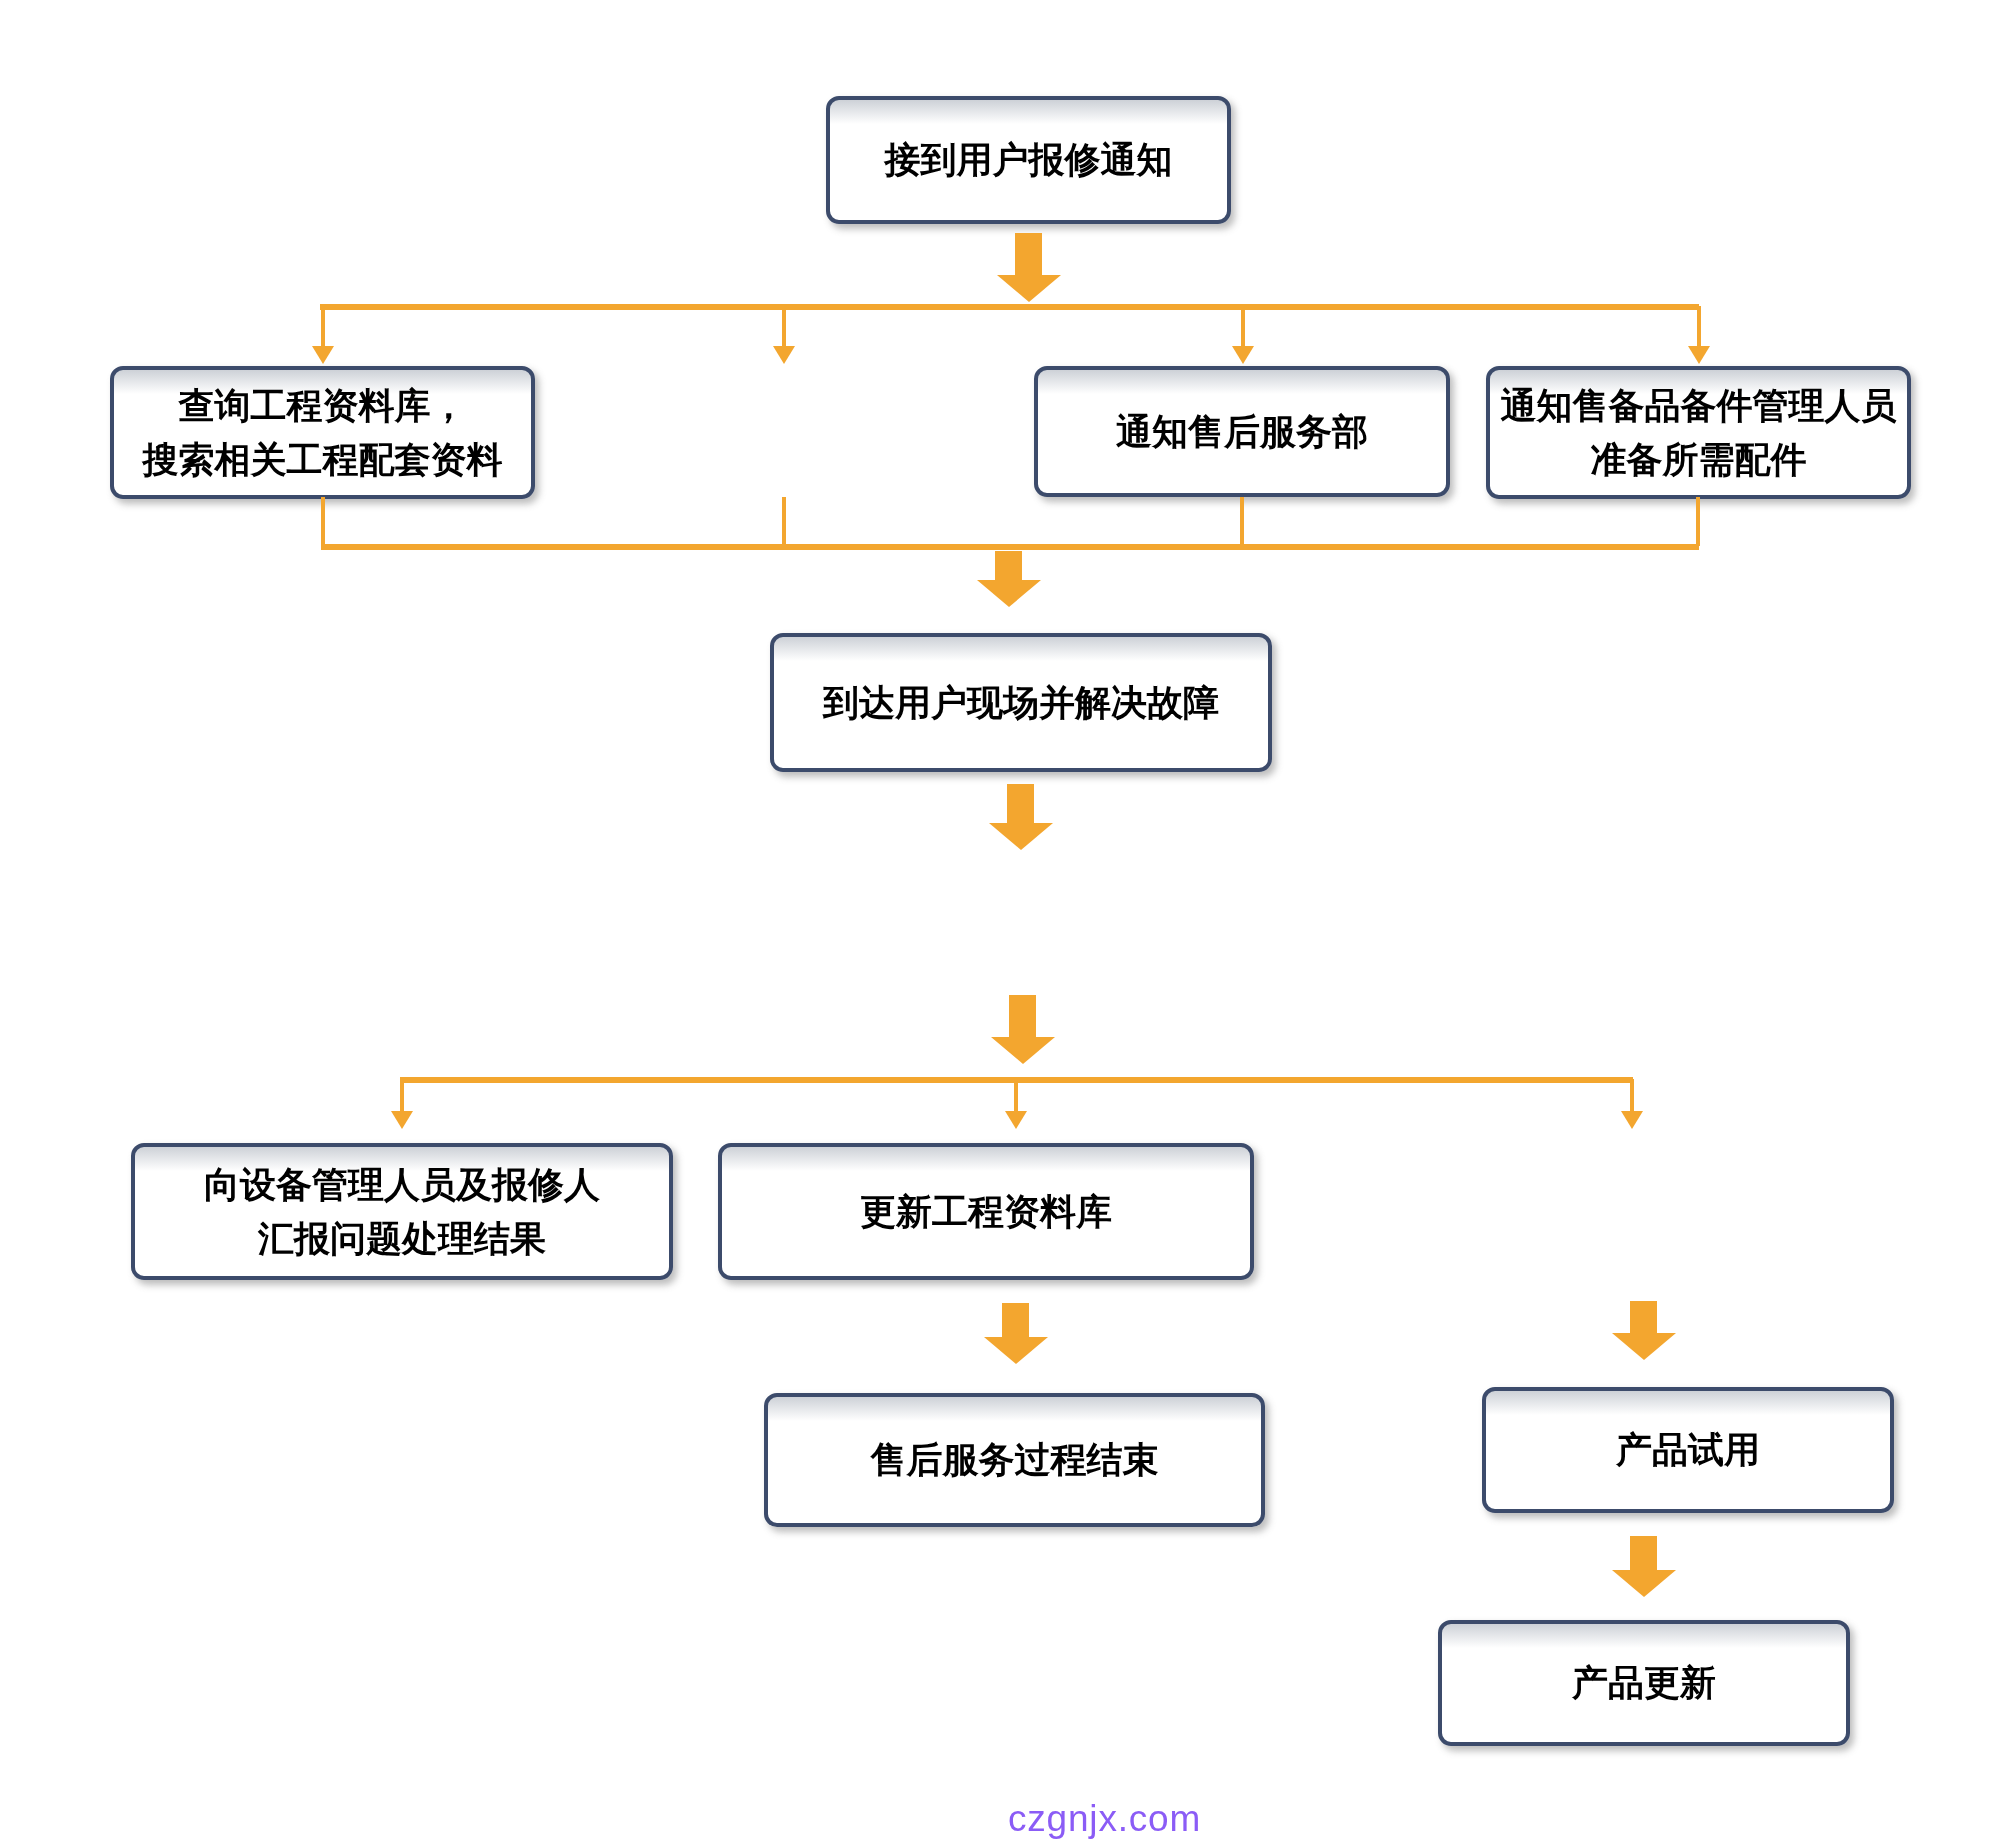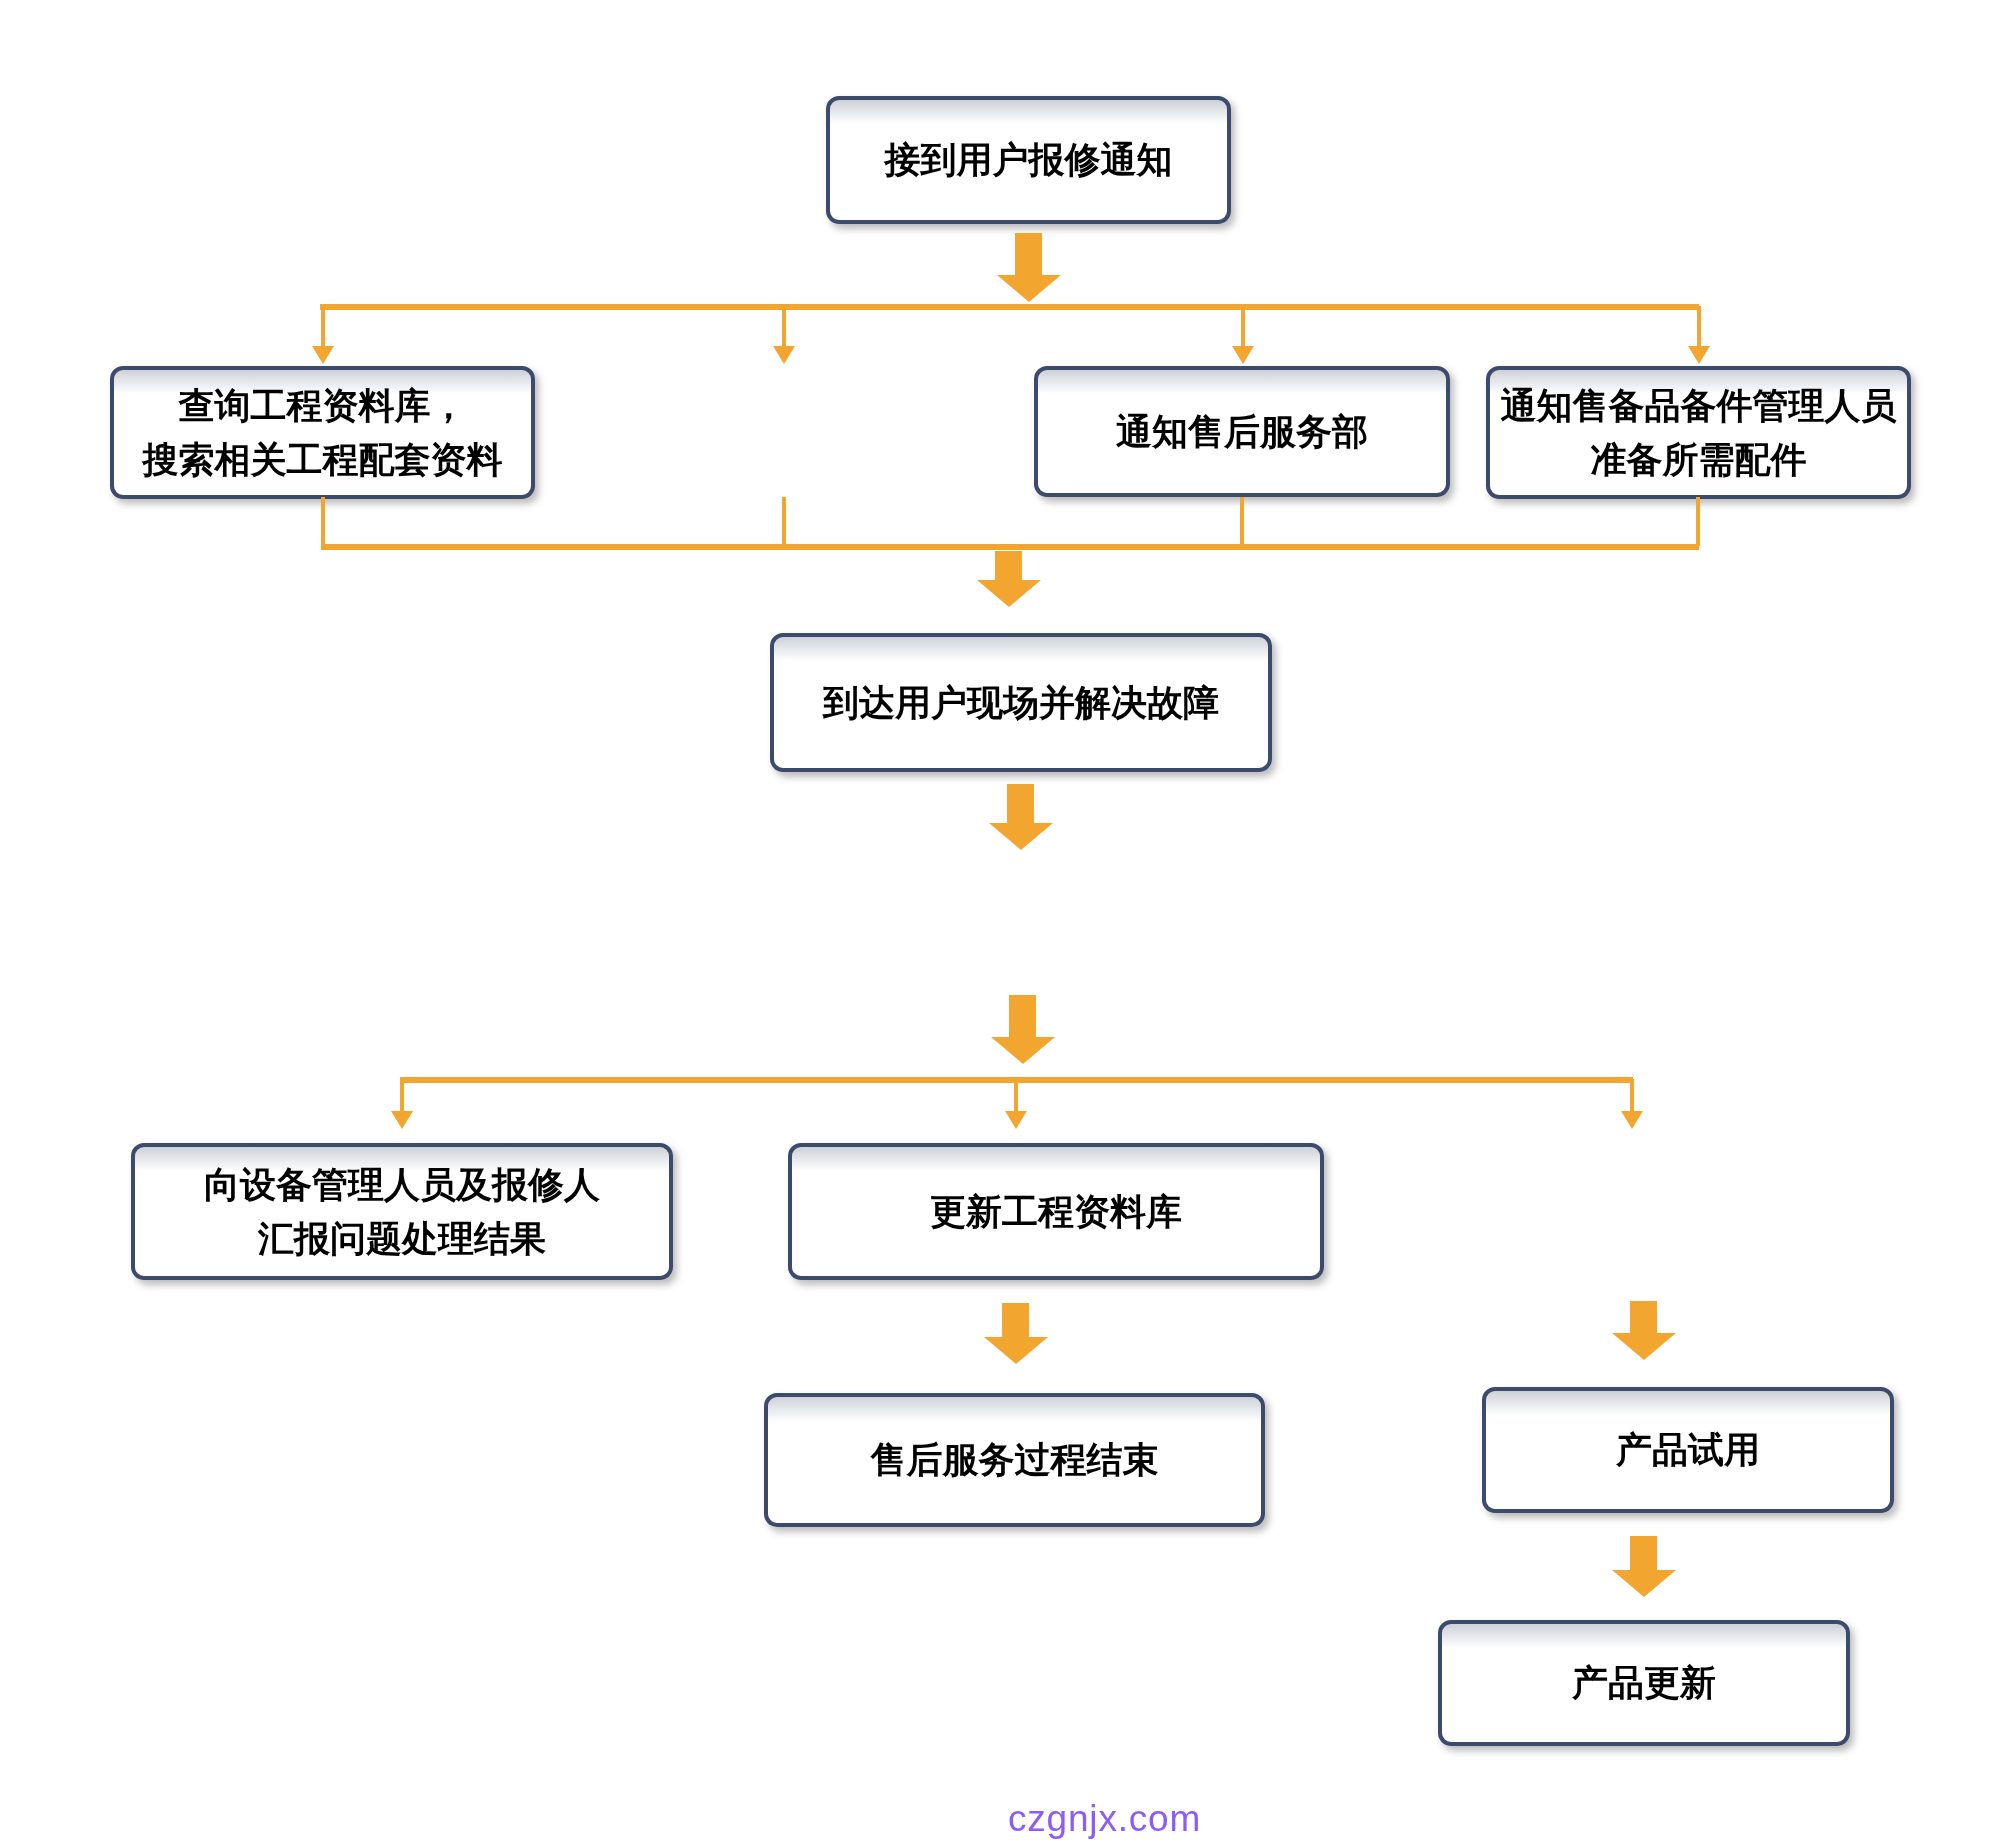--- a/index.html
+++ b/index.html
@@ -43,21 +43,21 @@
 搜索相关工程配套资料</div>
   <div class="node" style="left:1034px;top:366px;width:416px;height:131px">通知售后服务部</div>
   <div class="node" style="left:1486px;top:366px;width:425px;height:133px">通知售备品备件管理人员
 准备所需配件</div>
 
   <div class="node" style="left:770px;top:633px;width:502px;height:139px">到达用户现场并解决故障</div>
 
 
   <div class="node" style="left:131px;top:1143px;width:542px;height:137px">向设备管理人员及报修人
 汇报问题处理结果</div>
-  <div class="node" style="left:788px;top:1143px;width:536px;height:137px">更新工程资料库</div>
+  <div class="node" style="left:718px;top:1143px;width:536px;height:137px">更新工程资料库</div>
 
   <div class="node" style="left:764px;top:1393px;width:501px;height:134px">售后服务过程结束</div>
 
   <div class="node" style="left:1482px;top:1387px;width:412px;height:126px">产品试用</div>
   <div class="node" style="left:1438px;top:1620px;width:412px;height:126px">产品更新</div>
 
   <div class="big-arrow" style="left:996px;top:233px">
     <div class="shaft" style="height:42px"></div>
       <div class="head"></div>
   </div>

